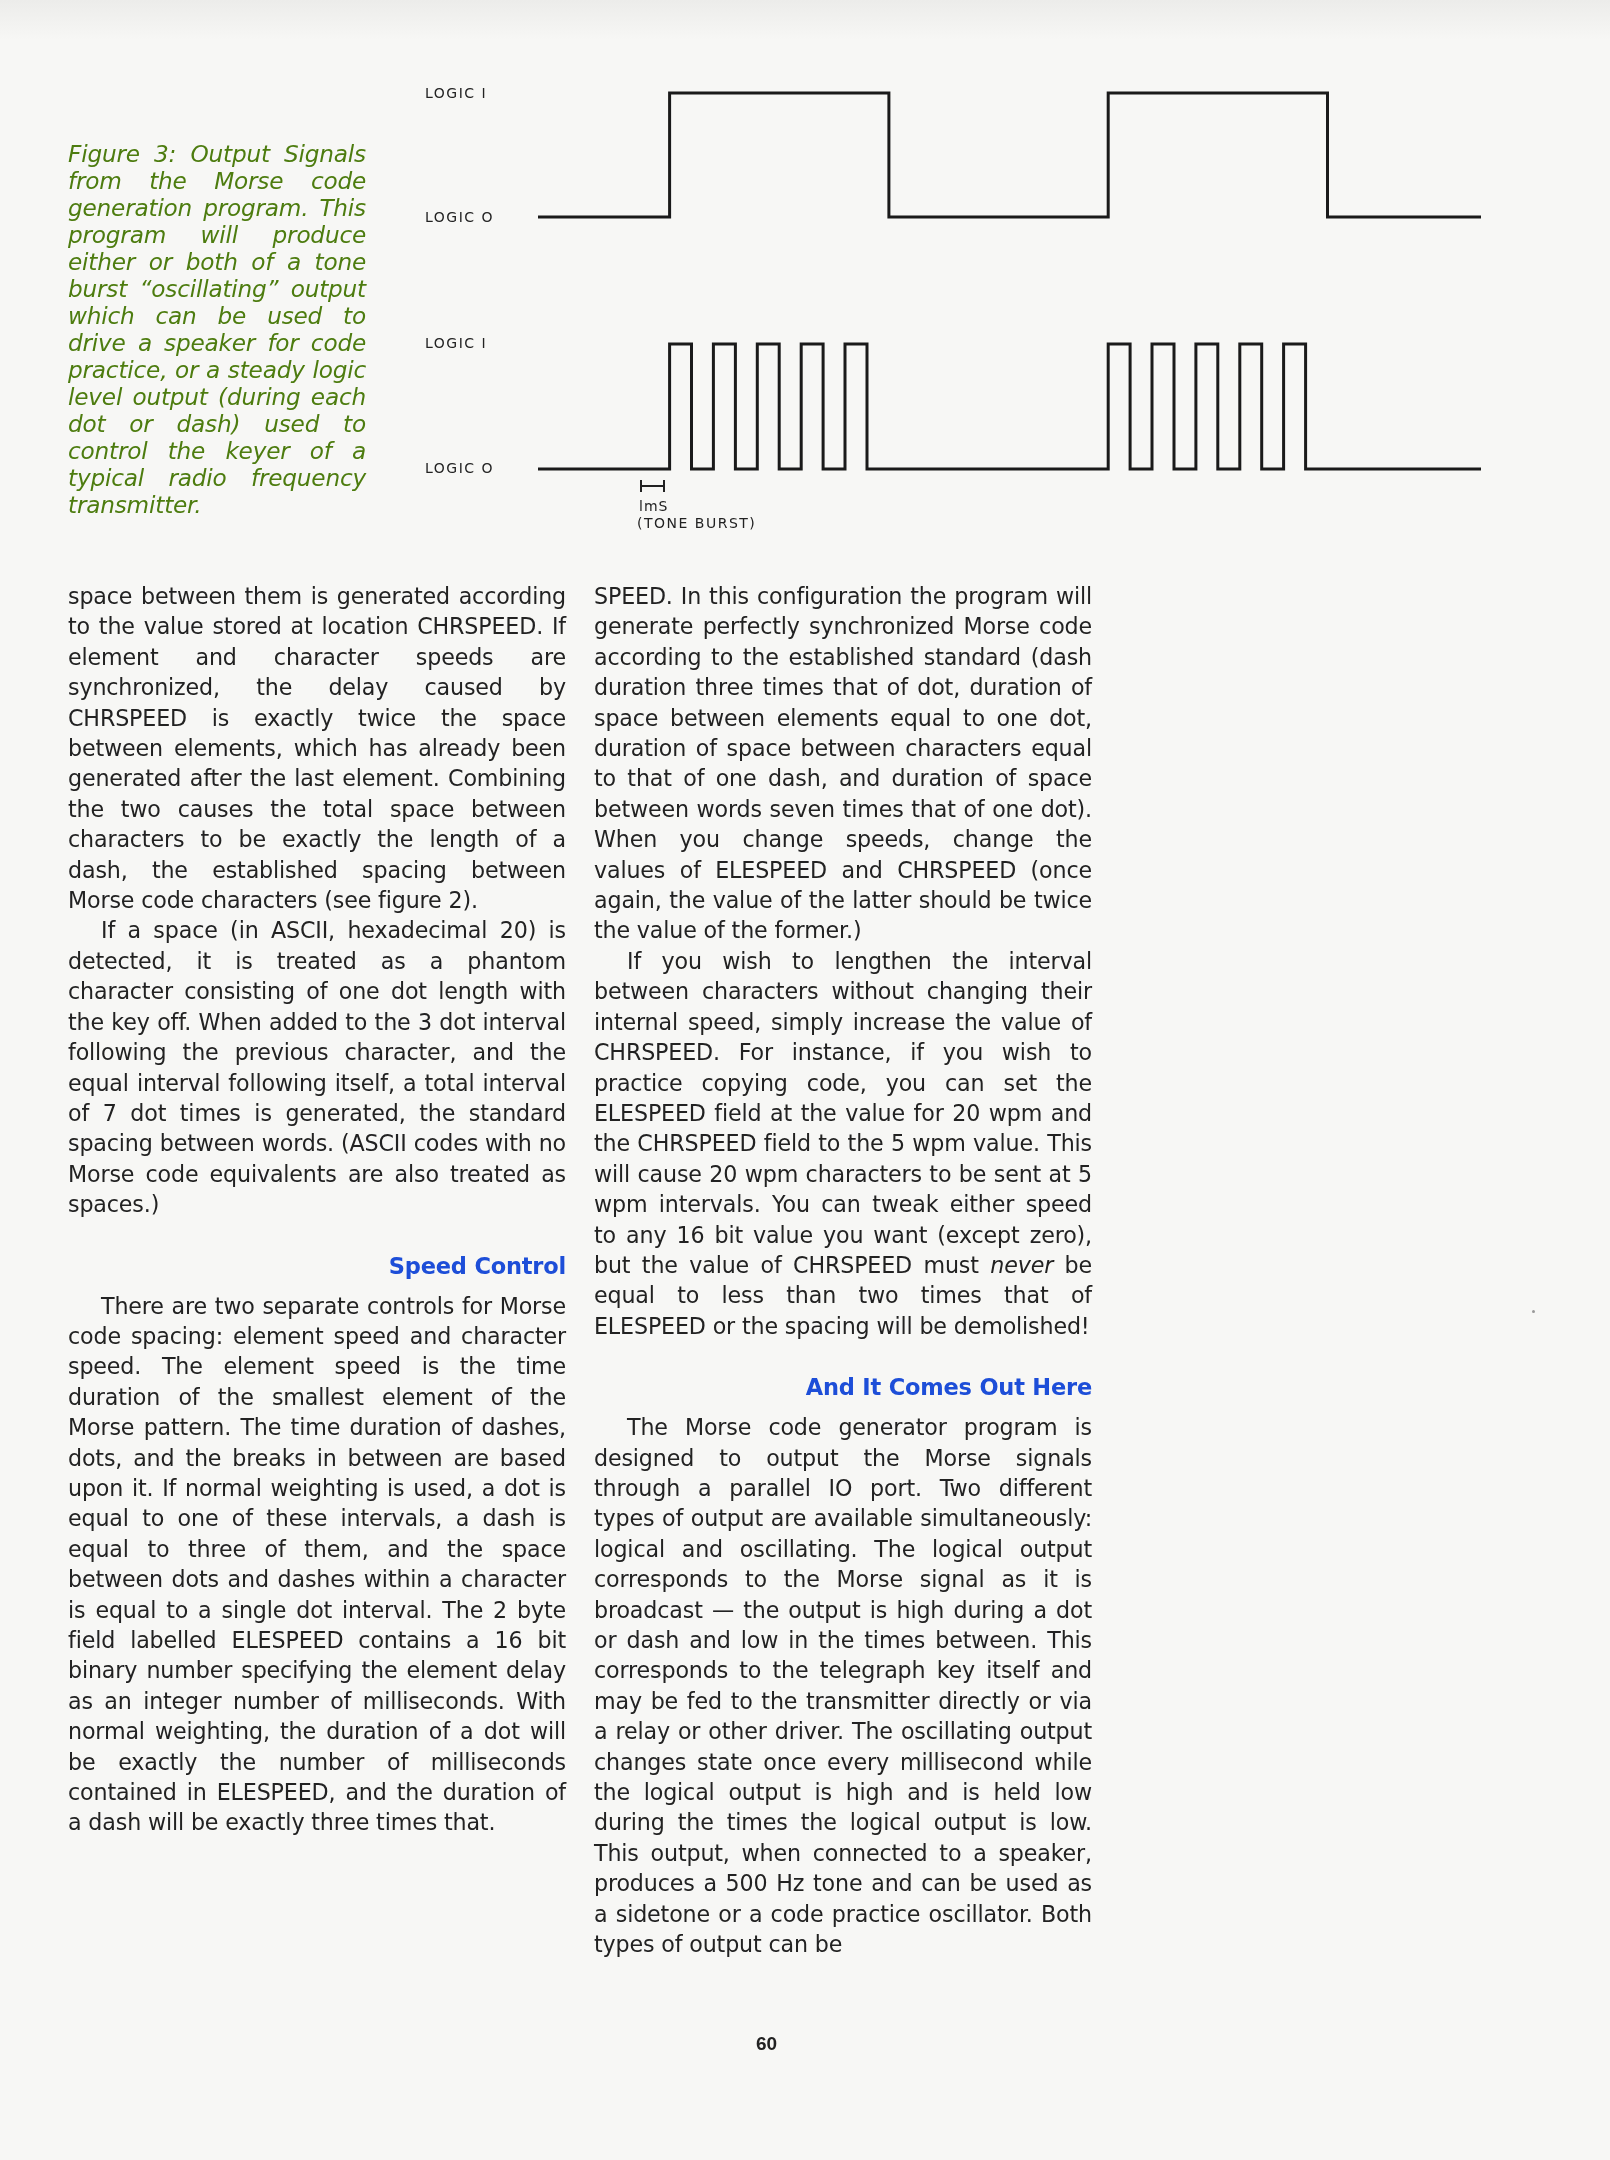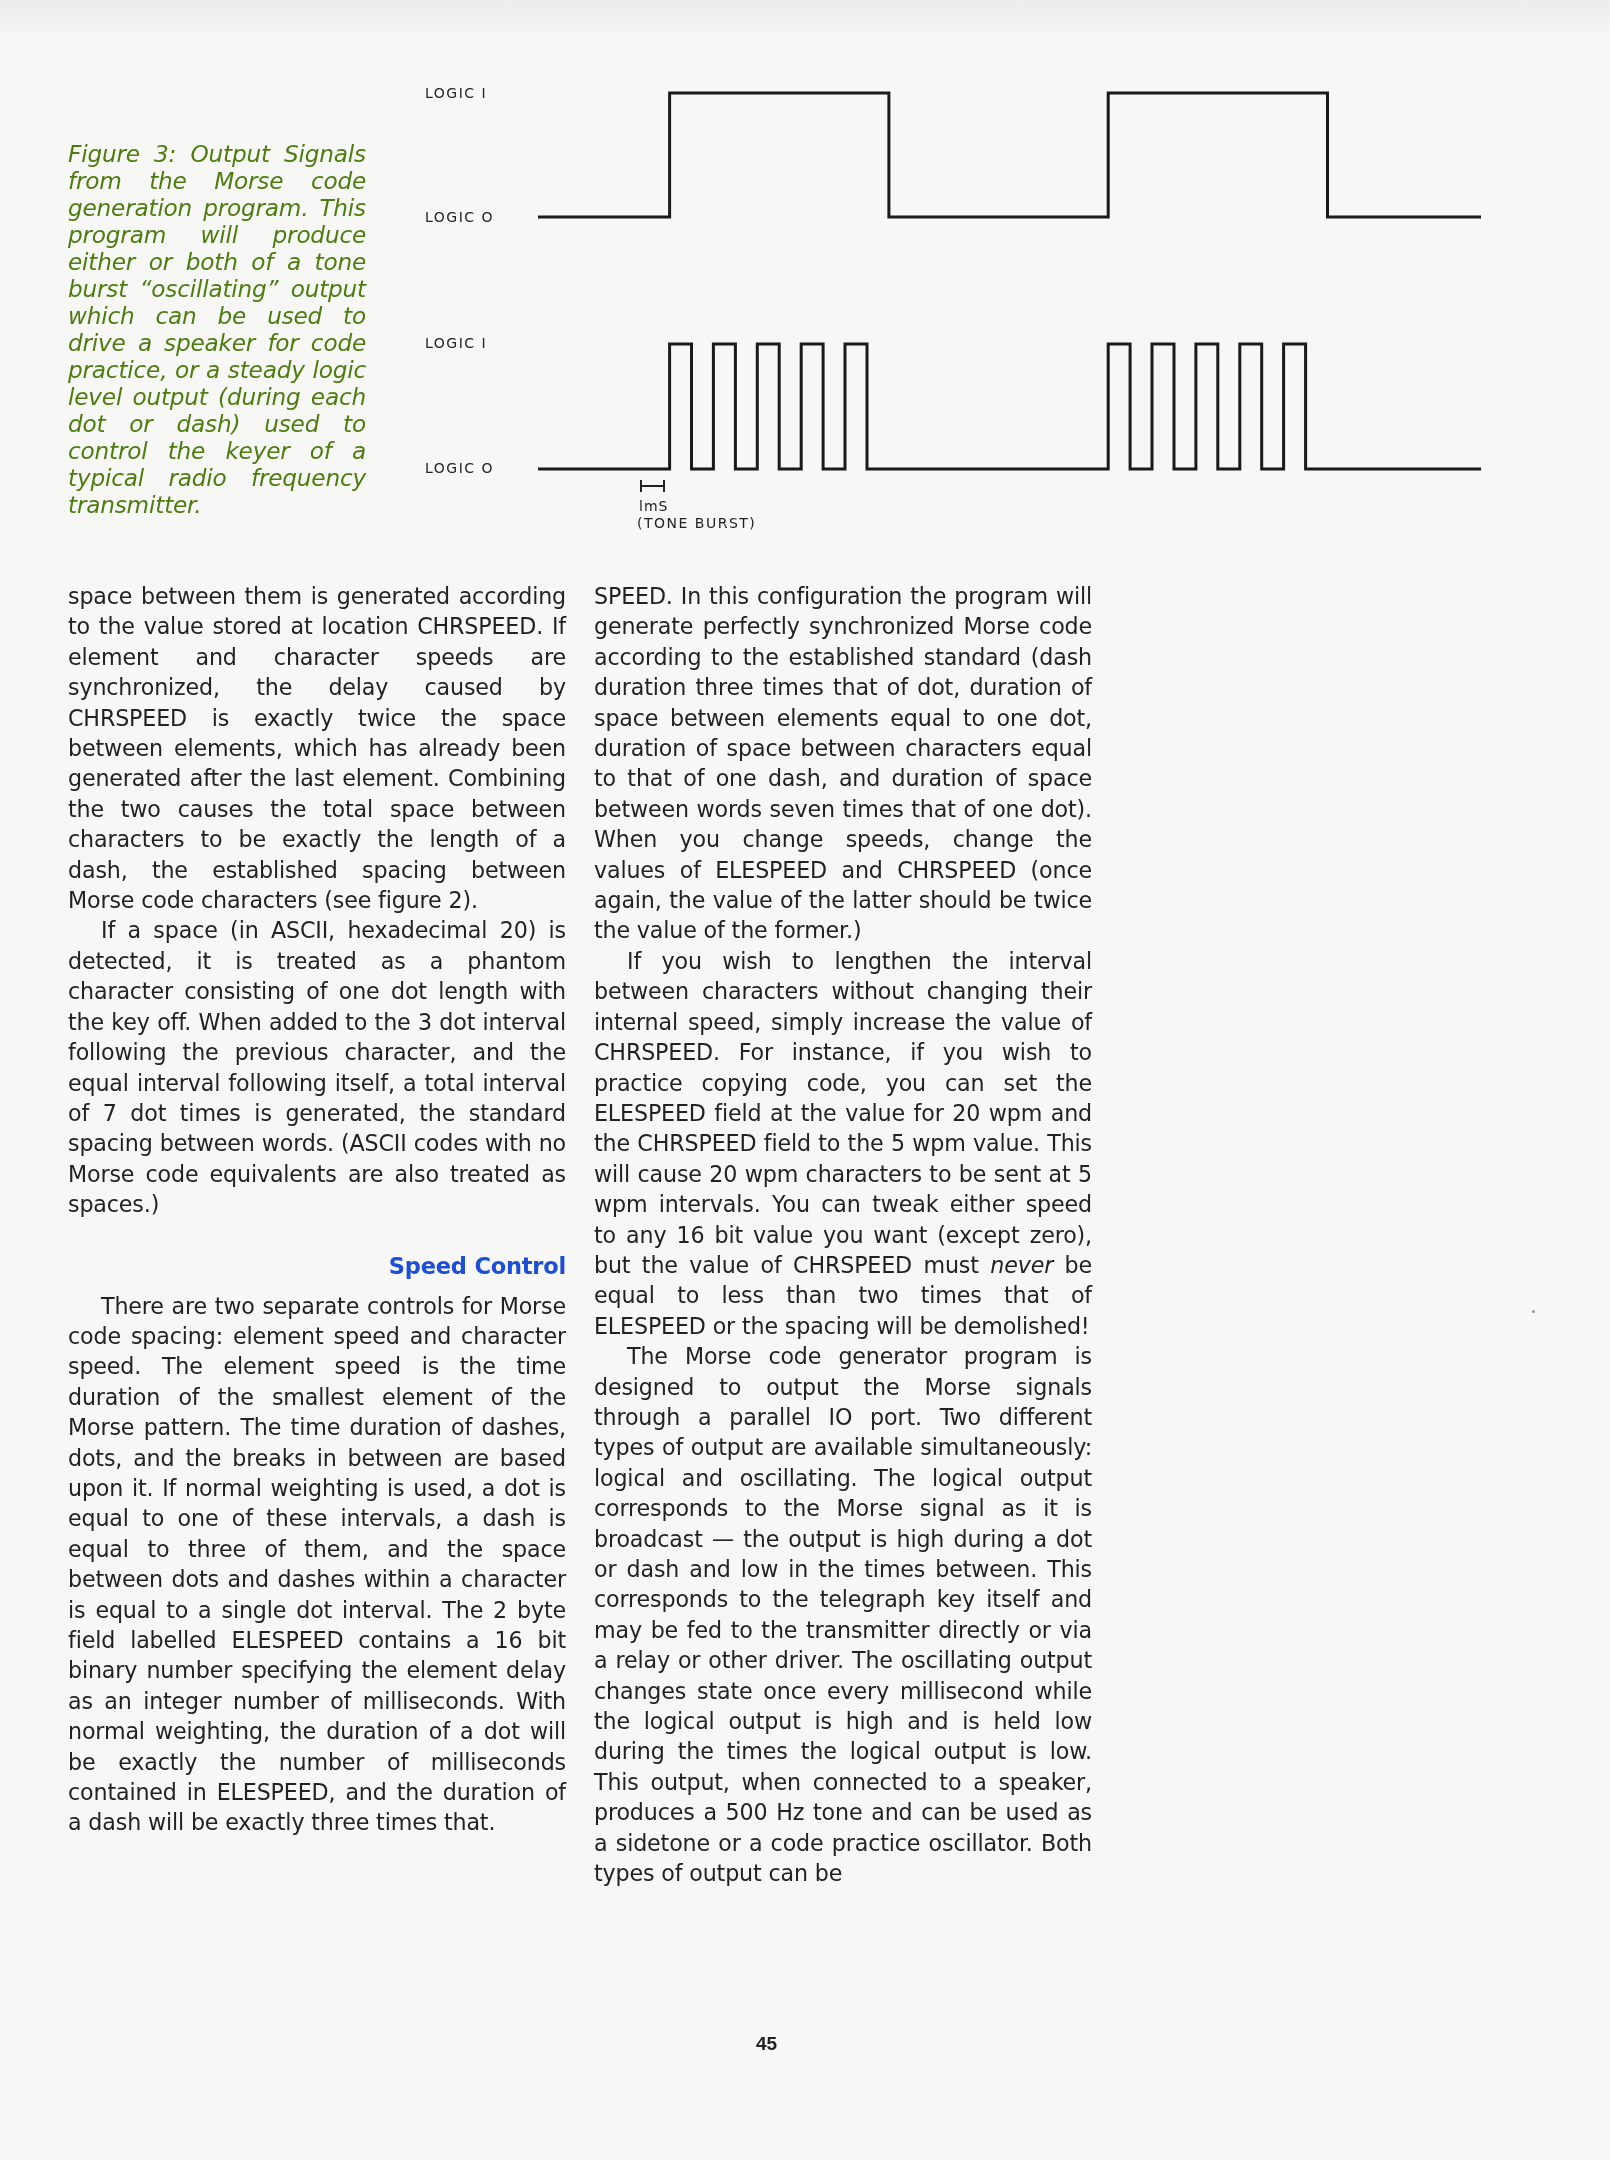--- a/index.html
+++ b/index.html
@@ -91,17 +91,18 @@
 <div class="column col-left">
   <p>space between them is generated according to the value stored at location CHRSPEED. If element and character speeds are synchronized, the delay caused by CHRSPEED is exactly twice the space between elements, which has already been generated after the last element. Combining the two causes the total space between characters to be exactly the length of a dash, the established spacing between Morse code characters (see figure 2).</p>
   <p class="indent">If a space (in ASCII, hexadecimal 20) is detected, it is treated as a phantom character consisting of one dot length with the key off. When added to the 3 dot interval following the previous character, and the equal interval following itself, a total interval of 7 dot times is generated, the standard spacing between words. (ASCII codes with no Morse code equivalents are also treated as spaces.)</p>
   <h3>Speed Control</h3>
   <p class="indent">There are two separate controls for Morse code spacing: element speed and character speed. The element speed is the time duration of the smallest element of the Morse pattern. The time duration of dashes, dots, and the breaks in between are based upon it. If normal weighting is used, a dot is equal to one of these intervals, a dash is equal to three of them, and the space between dots and dashes within a character is equal to a single dot interval. The 2 byte field labelled ELESPEED contains a 16 bit binary number specifying the element delay as an integer number of milliseconds. With normal weighting, the duration of a dot will be exactly the number of milliseconds contained in ELESPEED, and the duration of a dash will be exactly three times that.</p>
 </div>
 
 <div class="column col-right">
   <p>SPEED. In this configuration the program will generate perfectly synchronized Morse code according to the established standard (dash duration three times that of dot, duration of space between elements equal to one dot, duration of space between characters equal to that of one dash, and duration of space between words seven times that of one dot). When you change speeds, change the values of ELESPEED and CHRSPEED (once again, the value of the latter should be twice the value of the former.)</p>
   <p class="indent"><span>If you wish to lengthen the interval between characters without changing their internal speed, simply increase the value of CHRSPEED. For instance, if you wish to practice copying code, you can set the ELESPEED field at the value for 20 wpm and the CHRSPEED field to the 5 wpm value. This will cause 20 wpm characters to be sent at 5 wpm intervals. You can tweak either speed to any 16 bit value you want (except zero), but the value of CHRSPEED must </span><em>never</em><span> be equal to less than two times that of ELESPEED or the spacing will be demolished!</span></p>
+  <h3>And It Comes Out Here</h3>
   <p class="indent">The Morse code generator program is designed to output the Morse signals through a parallel IO port. Two different types of output are available simultaneously: logical and oscillating. The logical output corresponds to the Morse signal as it is broadcast — the output is high during a dot or dash and low in the times between. This corresponds to the telegraph key itself and may be fed to the transmitter directly or via a relay or other driver. The oscillating output changes state once every millisecond while the logical output is high and is held low during the times the logical output is low. This output, when connected to a speaker, produces a 500 Hz tone and can be used as a sidetone or a code practice oscillator. Both types of output can be</p>
 </div>
 
-<div class="page-number">45</div>
+<div class="page-number">60</div>
 <div class="speck"></div>
 
 </body></html>

